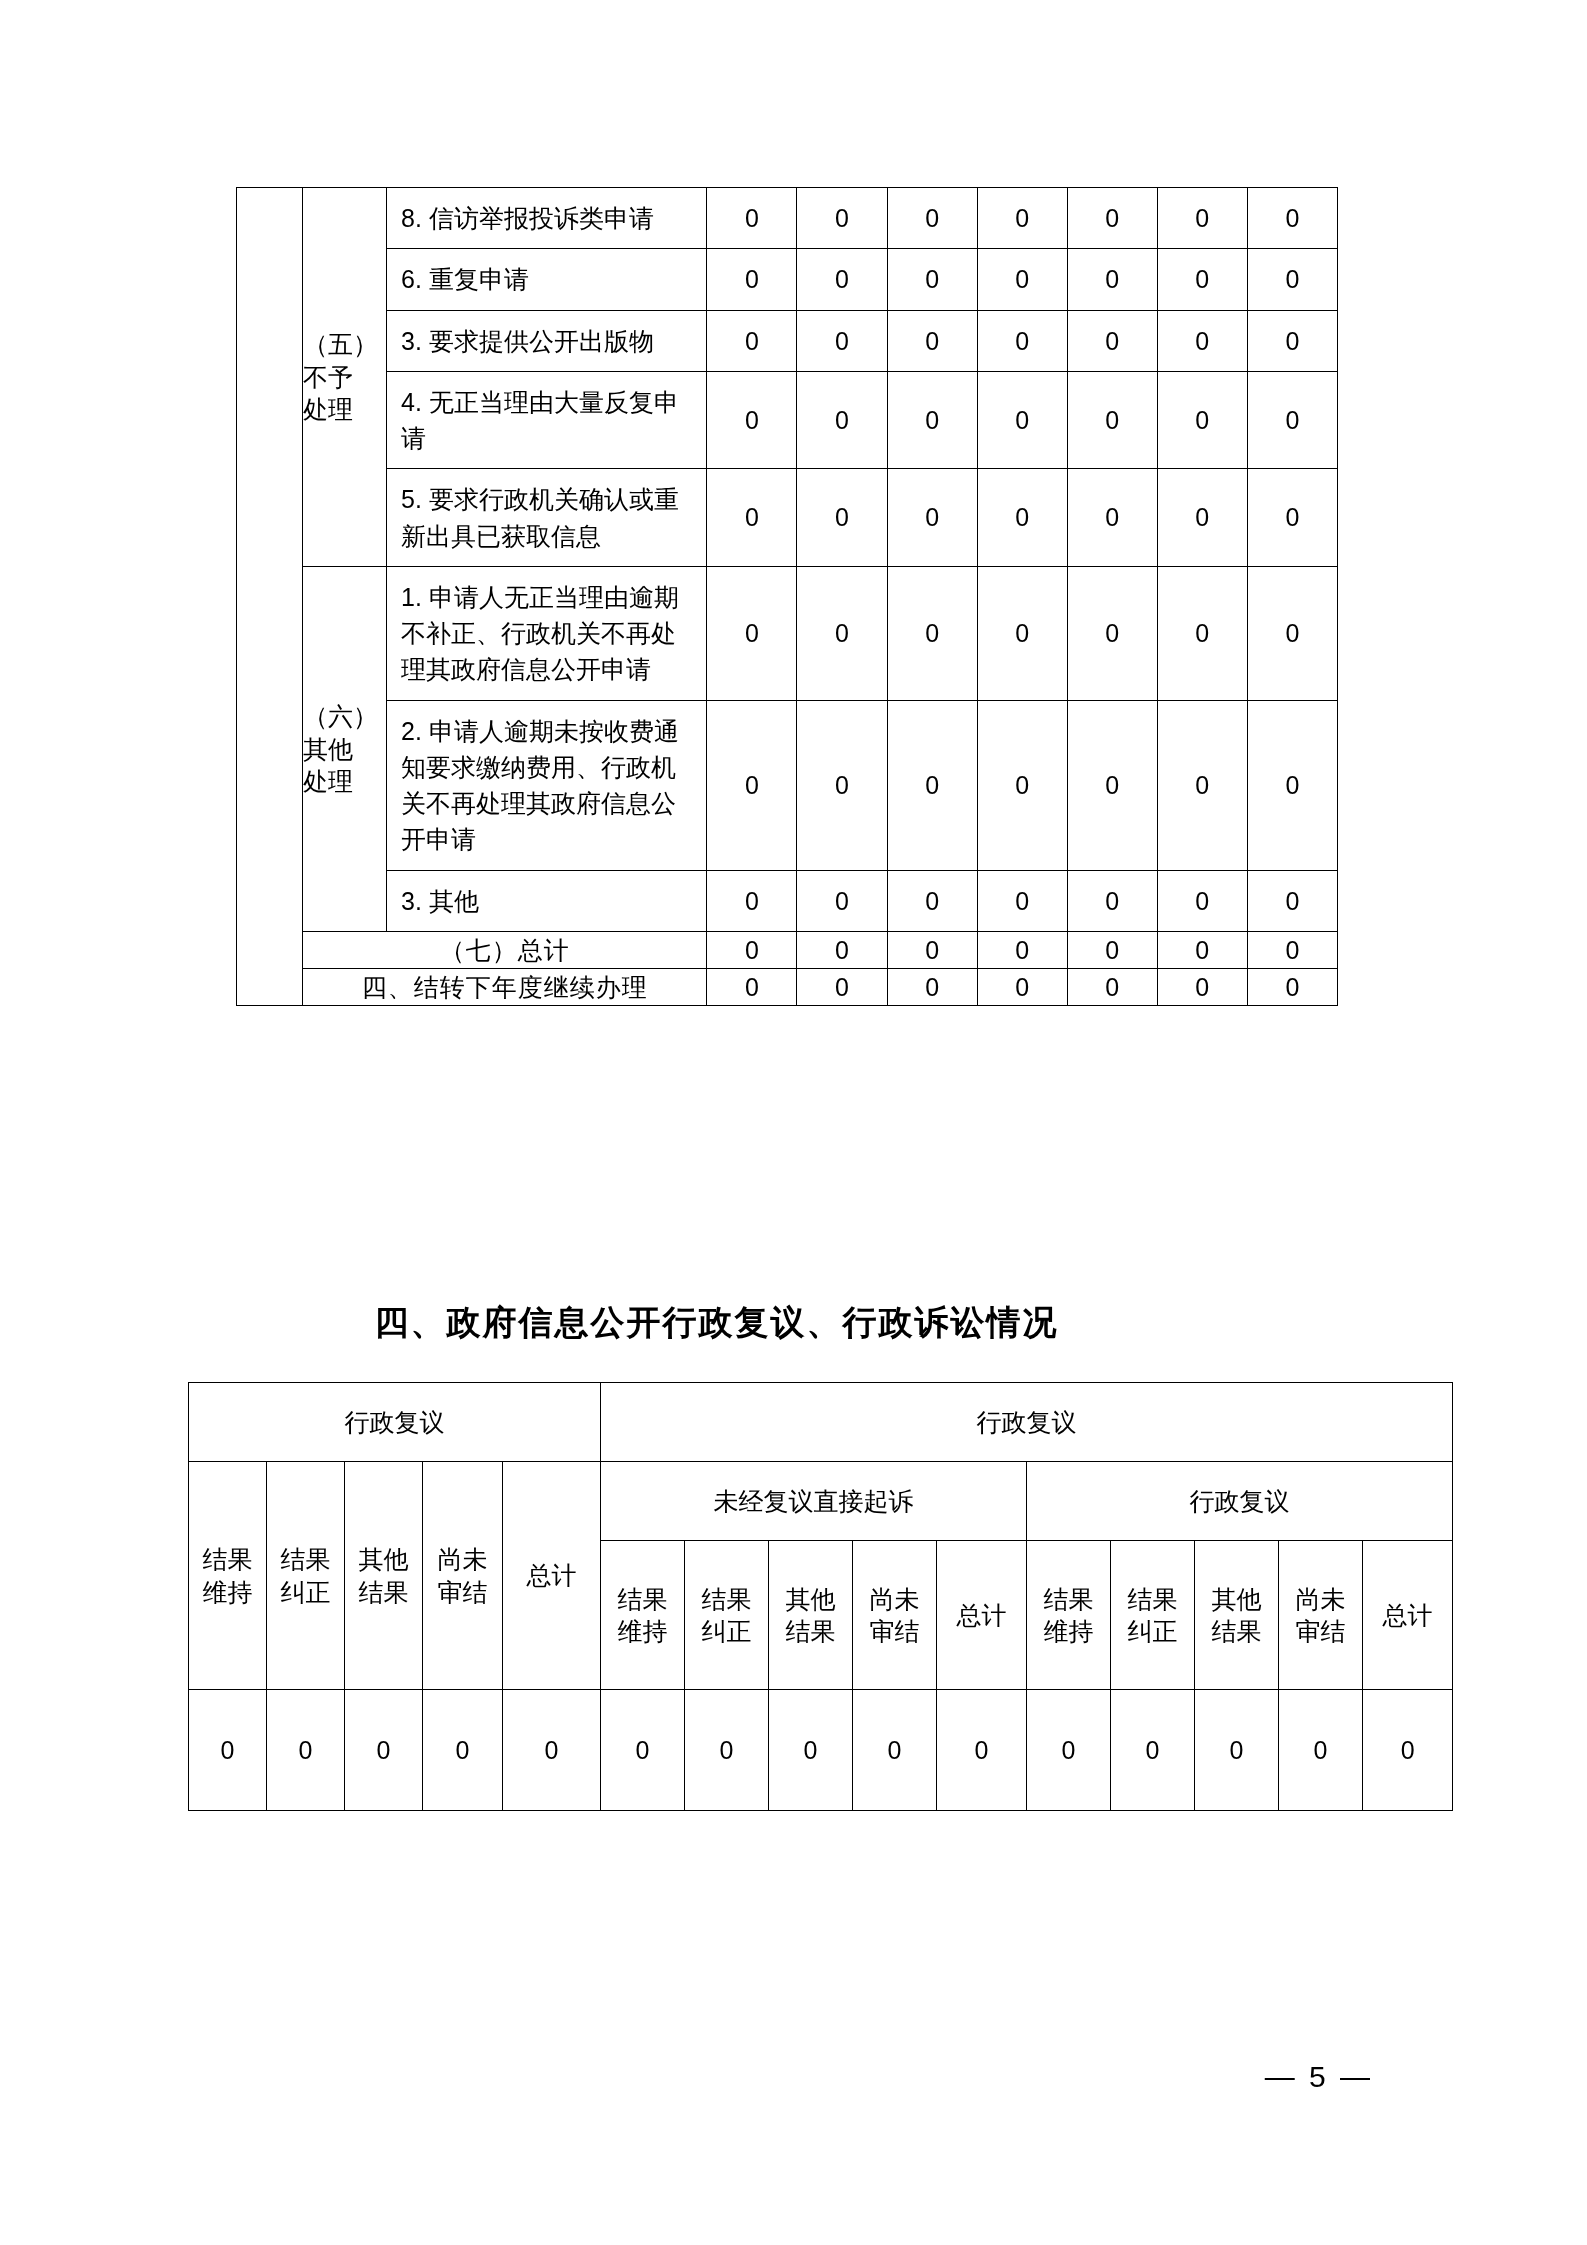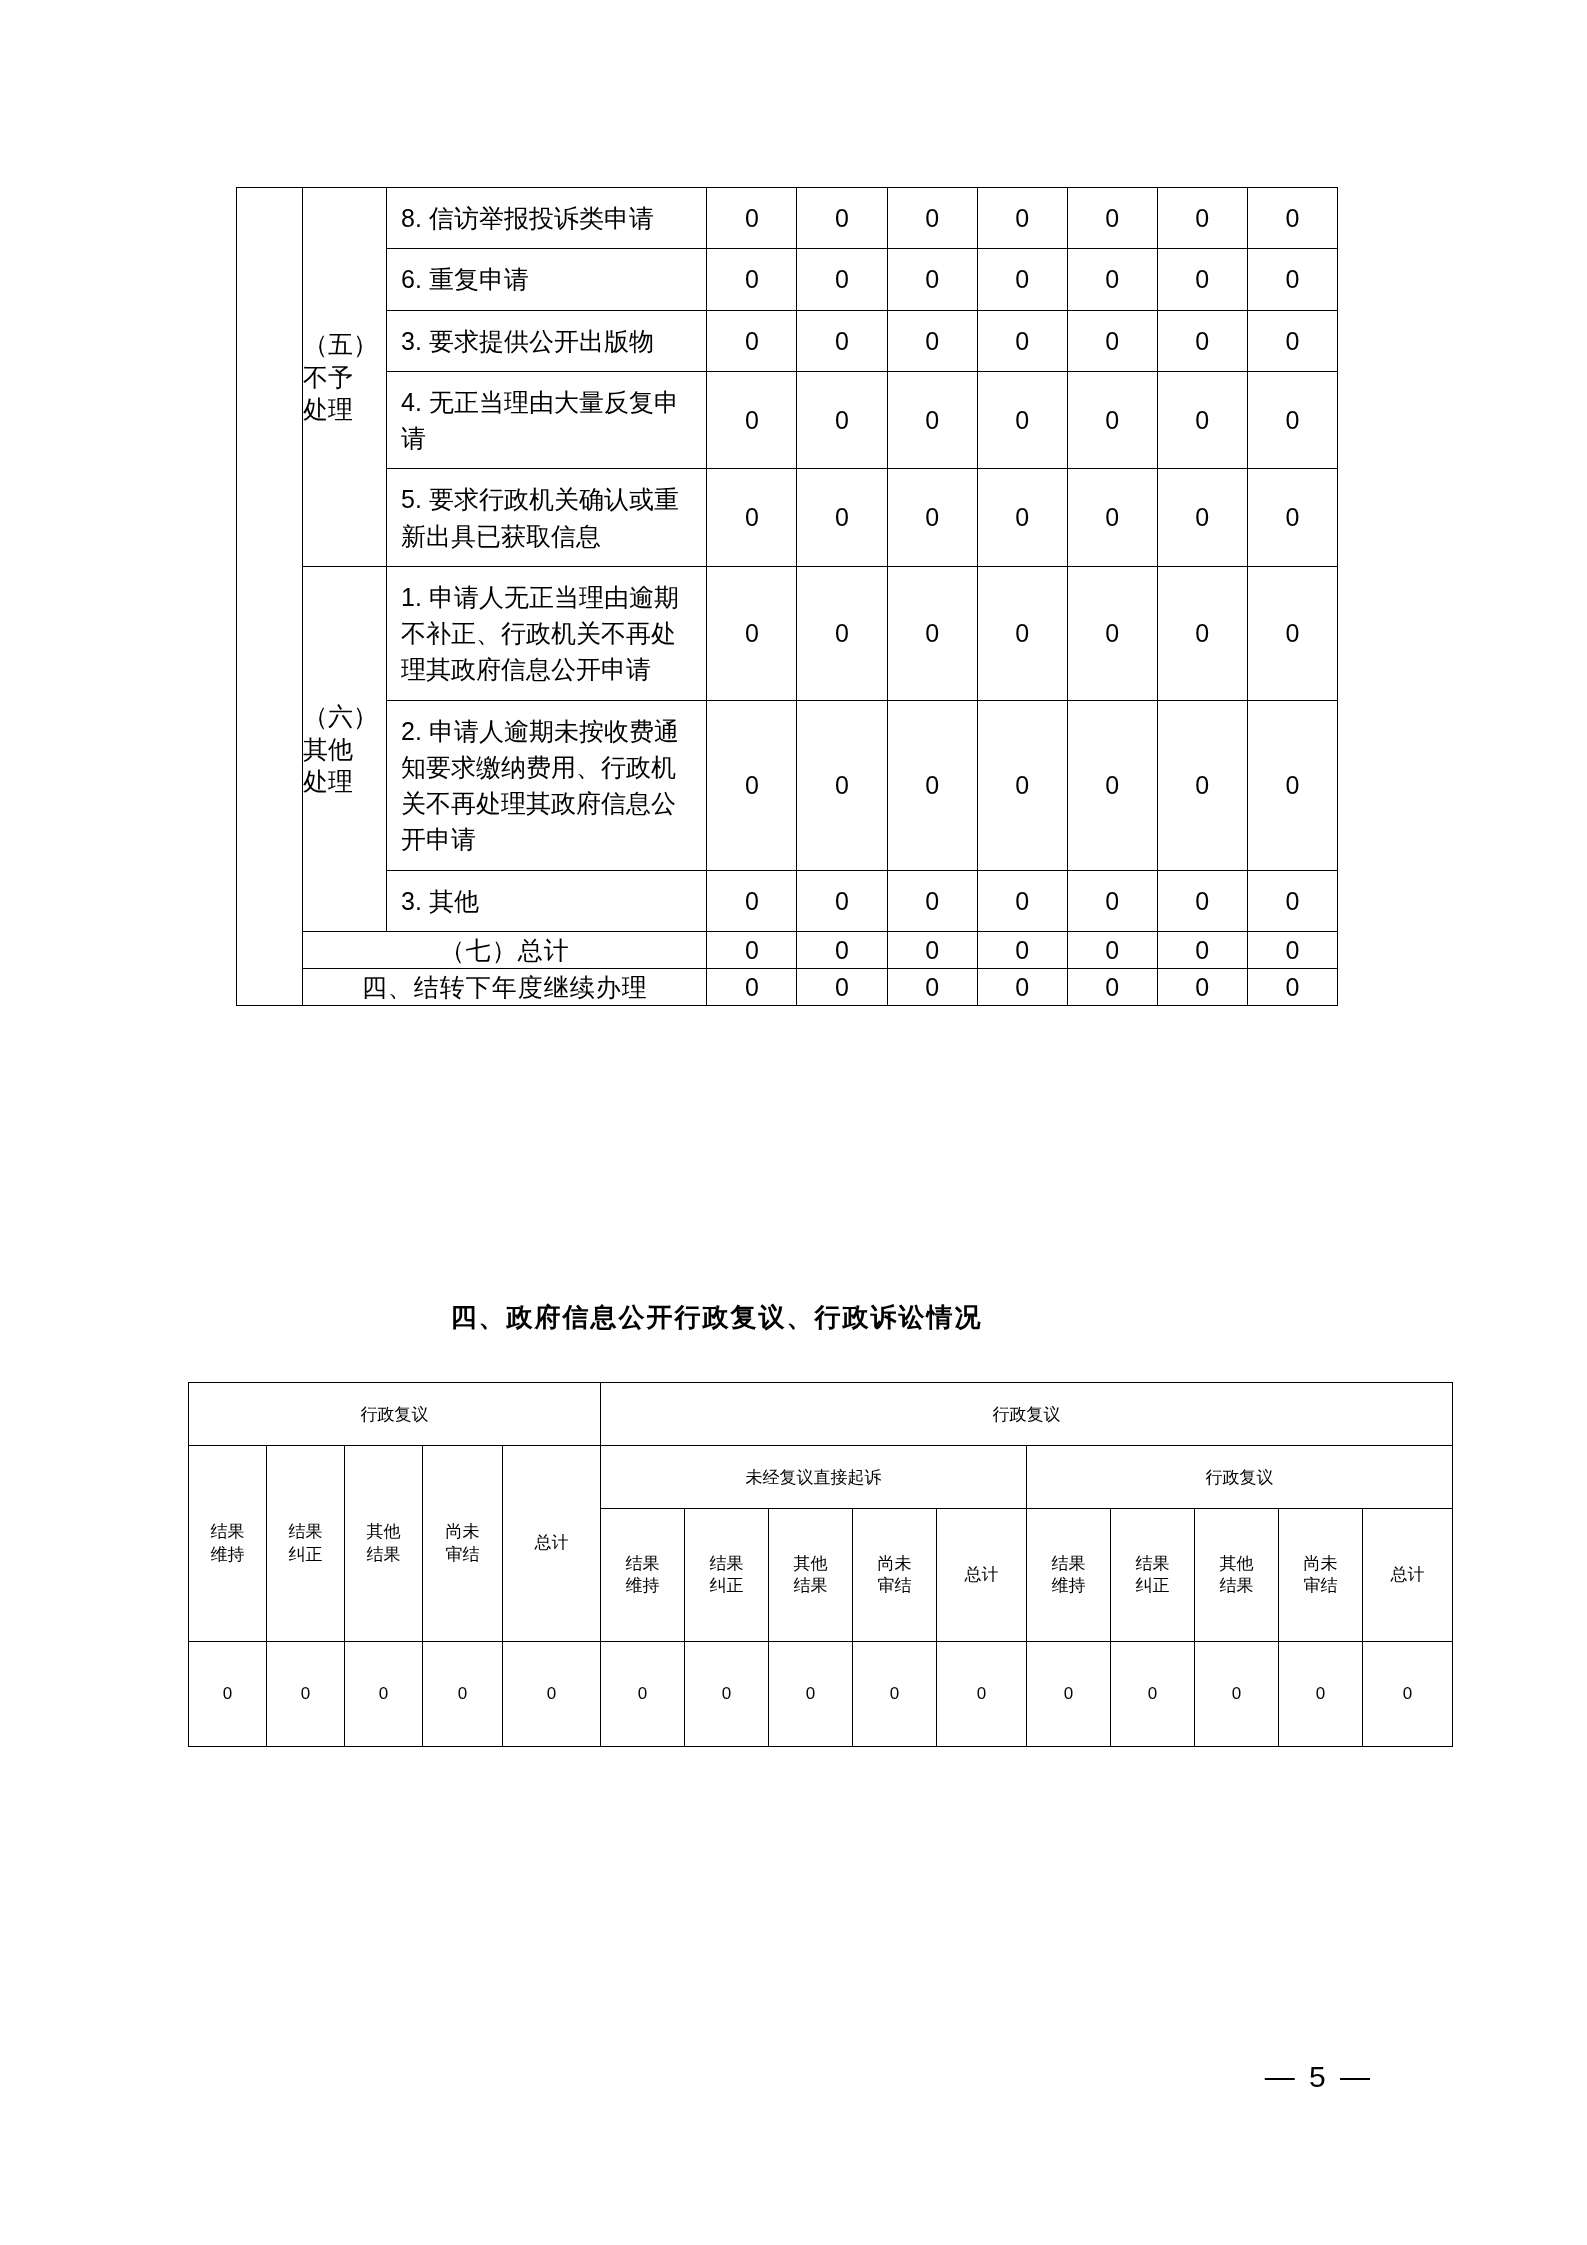--- a/index.html
+++ b/index.html
@@ -85,44 +85,44 @@
     margin-left: 6px;
   }
 
   
   .sec-heading {
     position: absolute;
     left: 0;
     top: 1300px;
     width: 1433px;
     text-align: center;
-    font-size: 26px;
+    font-size: 34px;
     font-weight: bold;
     letter-spacing: 2px;
   }
 
   
   .t2-wrap {
     position: absolute;
     left: 188px;
     top: 1382px;
     width: 1212px;
   }
   table.doc2 {
     border-collapse: collapse;
     table-layout: fixed;
     width: 100%;
   }
   table.doc2 td {
     border: 1.5px solid #000;
     text-align: center;
     vertical-align: middle;
-    font-size: 17px;
+    font-size: 25px;
     color: #000;
-    padding: 0;
+    padding: 8px;
   }
   .h-big {
     height: 62px;
     font-size: 27px;
   }
   .h-mid {
     height: 62px;
     font-size: 27px;
   }
   .h-small {

